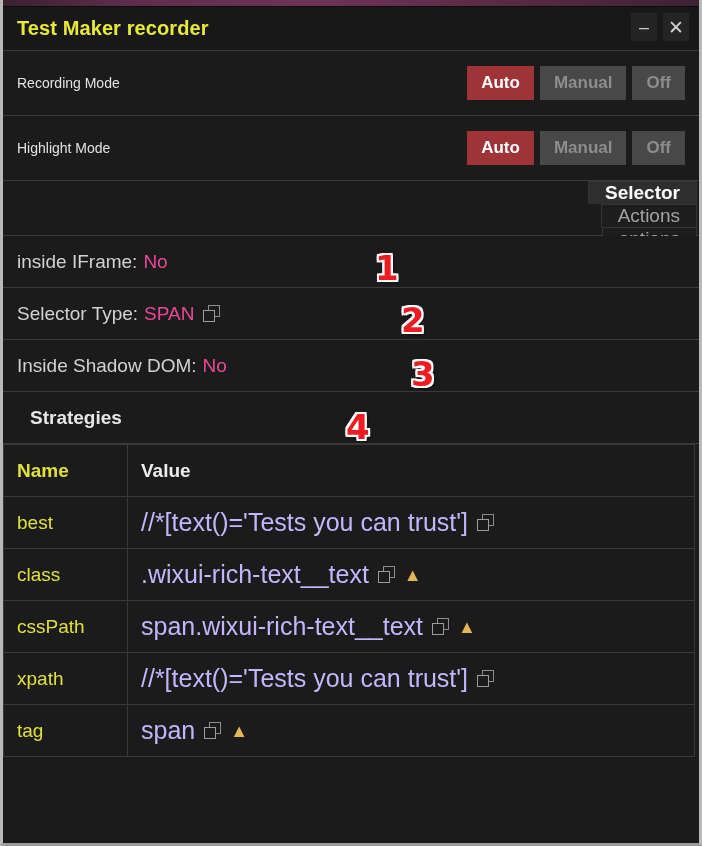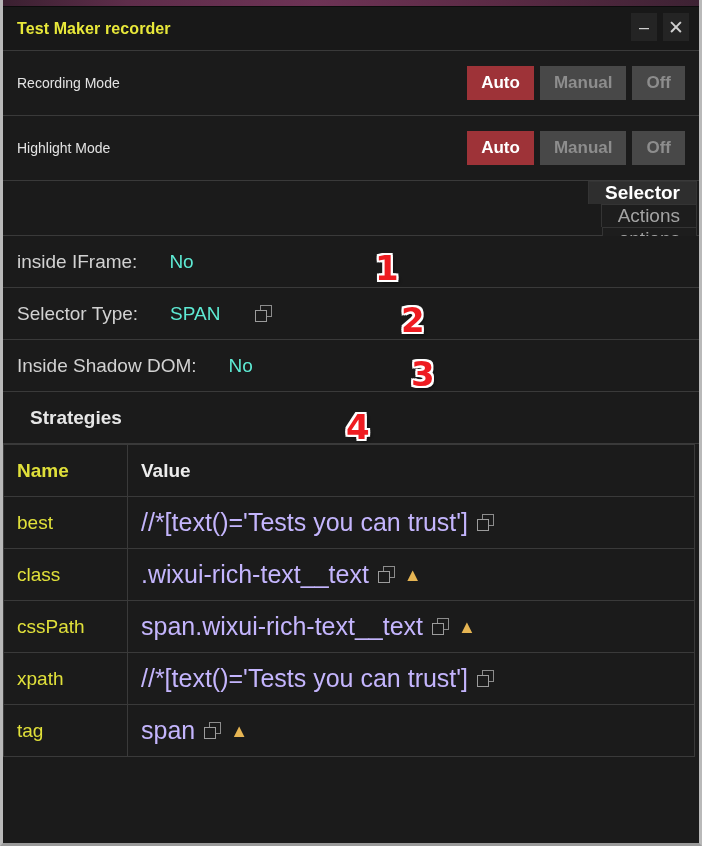--- a/index.html
+++ b/index.html
@@ -49,21 +49,21 @@
   .titlebar {
     position: relative;
     height: 43px;
     background: #181818;
     border-bottom: 1px solid #3a3a3a;
     display: flex;
     align-items: center;
   }
   .title-text {
     color: #e8e83a;
-    font-size: 16px;
+    font-size: 20px;
     font-weight: bold;
     padding-left: 14px;
     letter-spacing: 0.1px;
     white-space: nowrap;
   }
   .win-buttons {
     position: absolute;
     right: 10px;
     top: 6px;
     display: flex;
@@ -162,29 +162,28 @@
   
   .info-row {
     position: relative;
     height: 52px;
     border-bottom: 1px solid #3a3a3a;
     display: flex;
     align-items: center;
     padding-left: 14px;
     background: #1b1b1b;
     box-sizing: border-box;
-    gap: 26px;
   }
   .info-label {
     color: #d2d2d2;
     font-size: 19px;
     white-space: nowrap;
   }
   .info-value {
-    color: #5eead4;
+    color: #ec4899;
     font-size: 19px;
     margin-left: 6px;
     white-space: nowrap;
   }
   .section-head {
     color: #e6e6e6;
     font-size: 19px;
     font-weight: bold;
     margin-left: 13px;
   }

